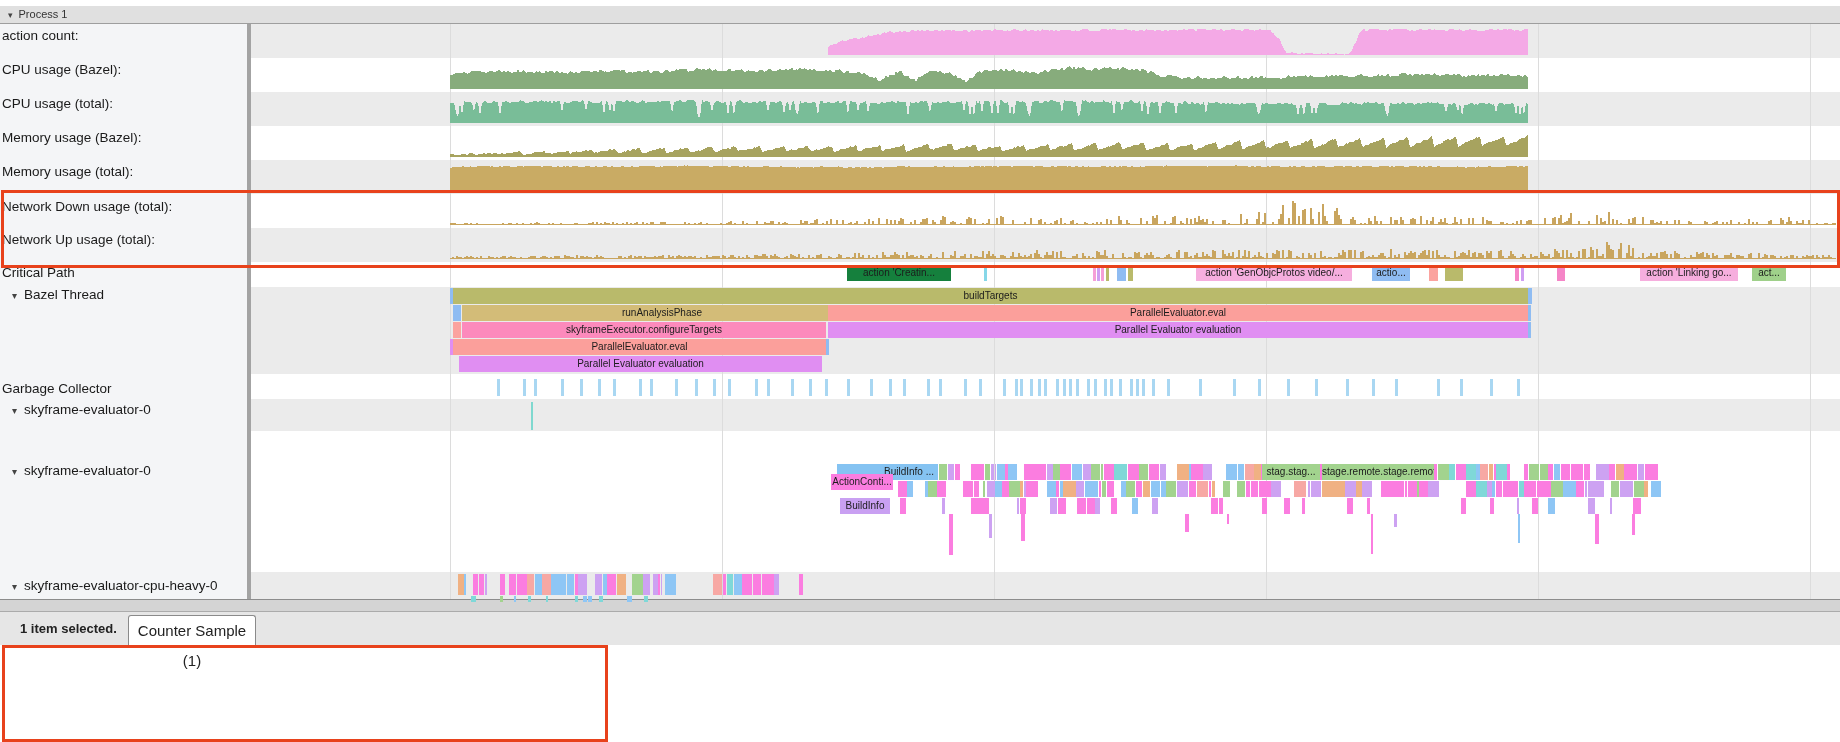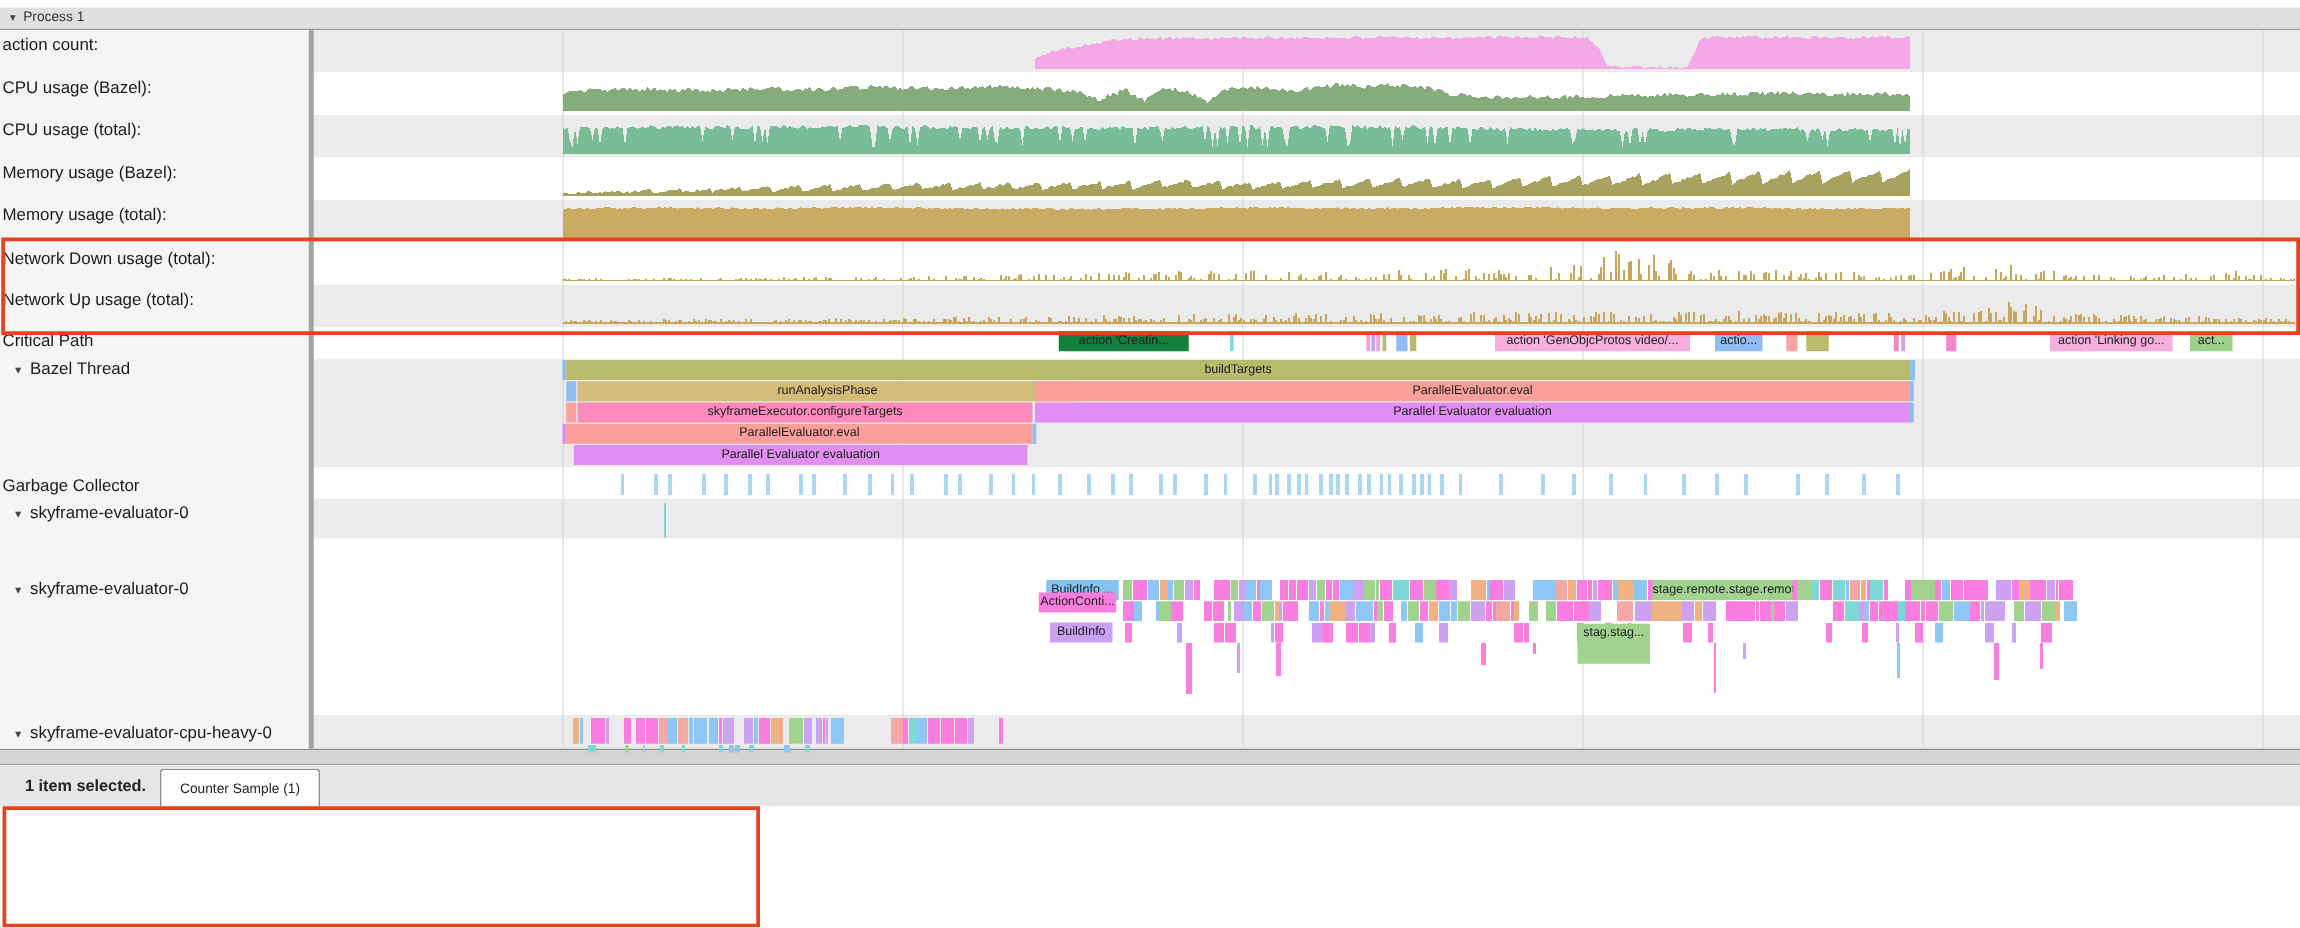--- a/index.html
+++ b/index.html
@@ -22,21 +22,21 @@
   .slice{position:absolute;z-index:3;font-size:10px;color:#1c1c1c;text-align:center;
          overflow:hidden;white-space:nowrap;}
   .hlbox{z-index:6;border:3px solid #e8421c;background:transparent;pointer-events:none;}
   
   #splitter-line{left:0;top:599px;width:1840px;height:1px;background:#8c8c8c;}
   #splitter{left:0;top:600px;width:1840px;height:11px;background:#d4d4d4;border-bottom:1px solid #ababab;}
   #tabrow{left:0;top:612px;width:1840px;height:33px;background:#e6e6e6;}
   #status-text{left:20px;top:621px;font-size:13px;font-weight:bold;color:#222;}
   #counter-tab{left:128px;top:615px;width:126px;height:30px;background:#fff;
       border:1px solid #8a8a8a;border-bottom:none;border-radius:3px 3px 0 0;
-      font-size:11px;color:#222;text-align:center;line-height:30px;z-index:2;}
+      font-size:15px;color:#222;text-align:center;line-height:30px;z-index:2;}
   #bottom-panel{left:0;top:645px;width:1840px;height:97px;background:#fff;}
 </style>
 </head>
 <body>
 
 <div id="app">
   <div id="ruler" class="abs">
     <svg id="ruler-svg" width="1840" height="6">
         <rect x="248" y="1" width="1592" height="2" fill="#111"></rect>
         <rect x="248" y="3" width="1" height="3" fill="#111"></rect>
@@ -1430,22 +1430,22 @@
       <div class="slice" style="left: 828px; top: 305px; width: 700px; height: 16px; line-height: 16px; background: rgb(251, 159, 155);">ParallelEvaluator.eval</div>
       <div class="slice" style="left: 1528px; top: 305px; width: 3px; height: 16px; line-height: 16px; background: rgb(143, 188, 242);"></div>
       <div class="slice" style="left: 453px; top: 322px; width: 8px; height: 16px; line-height: 16px; background: rgb(251, 163, 159);"></div>
       <div class="slice" style="left: 462px; top: 322px; width: 364px; height: 16px; line-height: 16px; background: rgb(252, 138, 188);">skyframeExecutor.configureTargets</div>
       <div class="slice" style="left: 828px; top: 322px; width: 700px; height: 16px; line-height: 16px; background: rgb(224, 142, 242);">Parallel Evaluator evaluation</div>
       <div class="slice" style="left: 1528px; top: 322px; width: 3px; height: 16px; line-height: 16px; background: rgb(143, 188, 242);"></div>
       <div class="slice" style="left: 450px; top: 339px; width: 3px; height: 16px; line-height: 16px; background: rgb(224, 142, 242);"></div>
       <div class="slice" style="left: 453px; top: 339px; width: 373px; height: 16px; line-height: 16px; background: rgb(251, 159, 155);">ParallelEvaluator.eval</div>
       <div class="slice" style="left: 826px; top: 339px; width: 3px; height: 16px; line-height: 16px; background: rgb(143, 188, 242);"></div>
       <div class="slice" style="left: 459px; top: 356px; width: 363px; height: 16px; line-height: 16px; background: rgb(224, 142, 242);">Parallel Evaluator evaluation</div>
-      <div class="slice" style="left: 837px; top: 464px; width: 58px; height: 16px; line-height: 16px; background: rgb(133, 195, 242);">BuildInfo ...</div>
-      <div class="slice" style="left: 1262px; top: 464px; width: 58px; height: 32px; line-height: 16px; background: rgb(162, 211, 142); margin-top: 35px;">stag.stag...</div>
+      <div class="slice" style="left: 837px; top: 464px; width: 58px; height: 16px; line-height: 16px; background: rgb(133, 195, 242); padding-left: 43px;">BuildInfo ...</div>
+      <div class="slice" style="left: 1262px; top: 464px; width: 58px; height: 16px; line-height: 16px; background: rgb(162, 211, 142);">stag.stag...</div>
       <div class="slice" style="left: 1322px; top: 464px; width: 112px; height: 16px; line-height: 16px; background: rgb(162, 211, 142);">stage.remote.stage.remot...</div>
       <div class="slice" style="left: 831px; top: 454px; width: 62px; height: 16px; line-height: 16px; background: rgb(251, 125, 224); margin-top: 20px;">ActionConti...</div>
       <div class="slice" style="left: 840px; top: 498px; width: 50px; height: 16px; line-height: 16px; background: rgb(201, 160, 242);">BuildInfo</div>
     </div>
   <div id="sidebar" class="abs">
       <div class="side-label" style="top: 4px;"><span>action count:</span></div>
       <div class="side-label" style="top: 38px; text-align: center;"><span>CPU usage (Bazel):</span></div>
       <div class="side-label" style="top: 72px;"><span>CPU usage (total):</span></div>
       <div class="side-label" style="top: 106px;"><span>Memory usage (Bazel):</span></div>
       <div class="side-label" style="top: 140px;"><span>Memory usage (total):</span></div>

